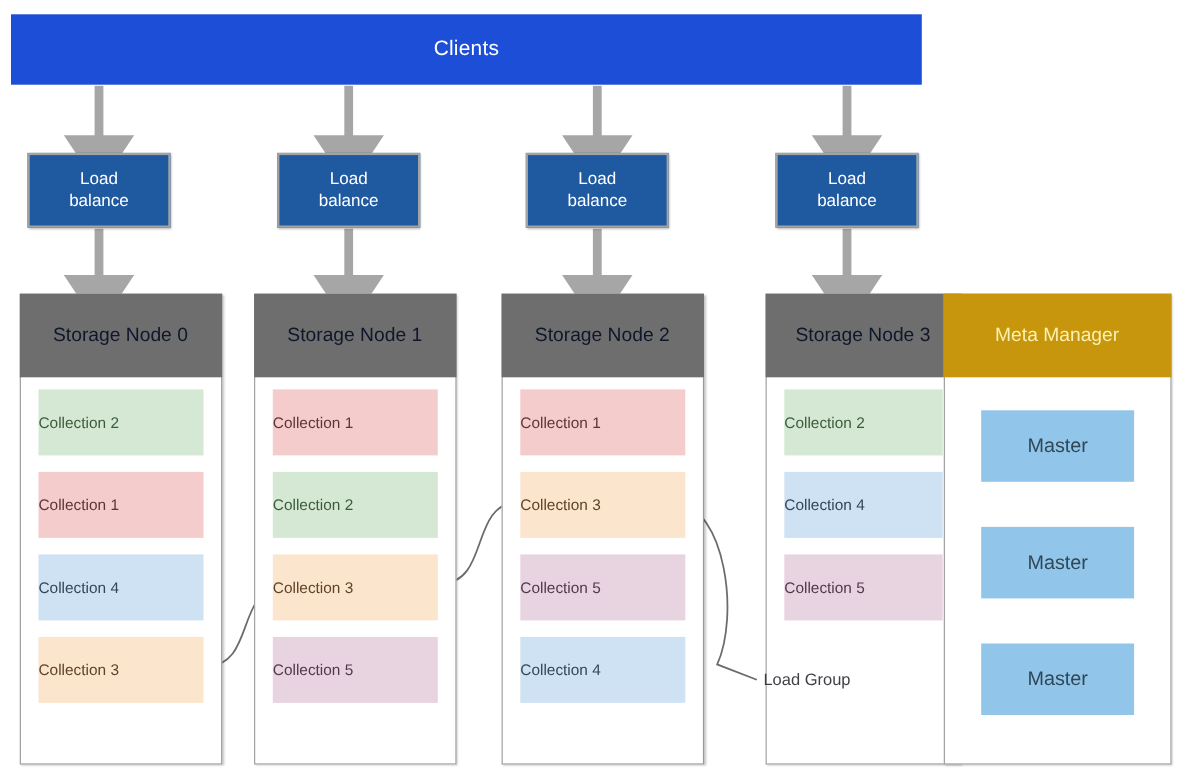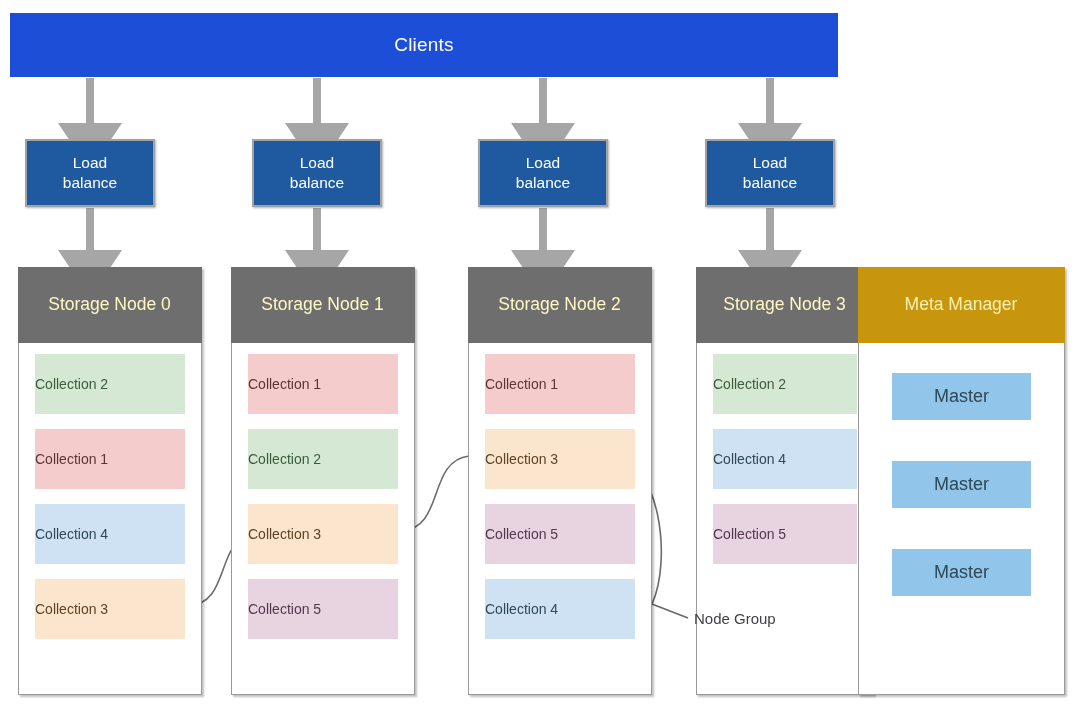--- a/index.html
+++ b/index.html
@@ -51,21 +51,21 @@
   .node {
     background: #ffffff;
     border: 1.5px solid #9a9a9a;
     box-shadow: 1.5px 1.5px 2px rgba(0,0,0,.25);
   }
   .node-header {
     position: absolute;
     left: -1.5px; top: -1.5px;
     height: 76px;
     background: #6e6e6e;
-    color: #fef9c3;
+    color: #0f172a;
     font-size: 17.5px;
     display: flex;
     align-items: center;
     justify-content: center;
   }
   .node-header.meta { background: #c8960c; color: #faf0b0; }
   .node-body {
     position: absolute;
     left: 0; right: 0; top: 76px; bottom: 0;
     padding: 10px 16px 0 16px;
@@ -73,21 +73,21 @@
   }
   .coll {
     height: 60px;
     margin-bottom: 15px;
     font-size: 14px;
     display: flex;
     align-items: center;
     justify-content: flex-start;
   }
   .master {
-    height: 47px;
+    height: 65px;
     margin-bottom: 41px;
     background: #92c5ea;
     color: #2f4858;
     font-size: 18px;
     display: flex;
     align-items: center;
     justify-content: center;
   }
 
   
@@ -212,21 +212,21 @@
       </div>
       <div class="coll" style="background: rgb(252, 229, 205); color: rgb(94, 67, 38);">
         <span>Collection 3</span>
       </div>
       <div class="coll" style="background: rgb(232, 211, 224); color: rgb(82, 56, 76);">
         <span>Collection 5</span>
       </div>
     </div>
   </div>
 
-  <div class="abs node" style="left:468px; top:267px; width:184px; height:428px;">
+  <div class="abs node" style="left:456px; top:267px; width:184px; height:428px;">
     <div class="node-header" style="width:184px;">
       <span>Storage Node 2</span>
     </div>
     <div class="node-body">
       <div class="coll" style="background: rgb(244, 204, 204); color: rgb(94, 53, 53);">
         <span>Collection 1</span>
       </div>
       <div class="coll" style="background: rgb(252, 229, 205); color: rgb(94, 67, 38);">
         <span>Collection 3</span>
       </div>
@@ -267,16 +267,16 @@
       <div class="master">
         <span>Master</span>
       </div>
       <div class="master">
         <span>Master</span>
       </div>
     </div>
   </div>
 
   <div class="abs raft-label">
-    <span>Node Group</span>
+    <span>Load Group</span>
   </div>
 
 </div>
 
 </body></html>

